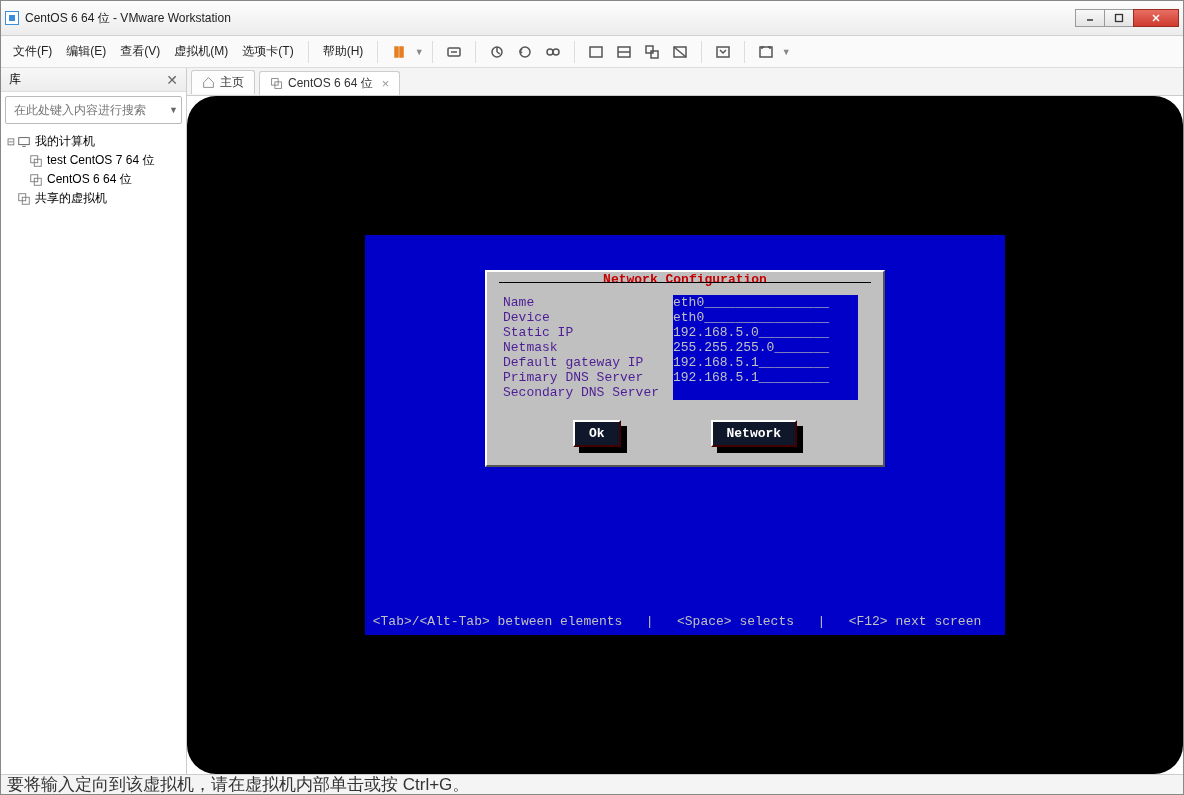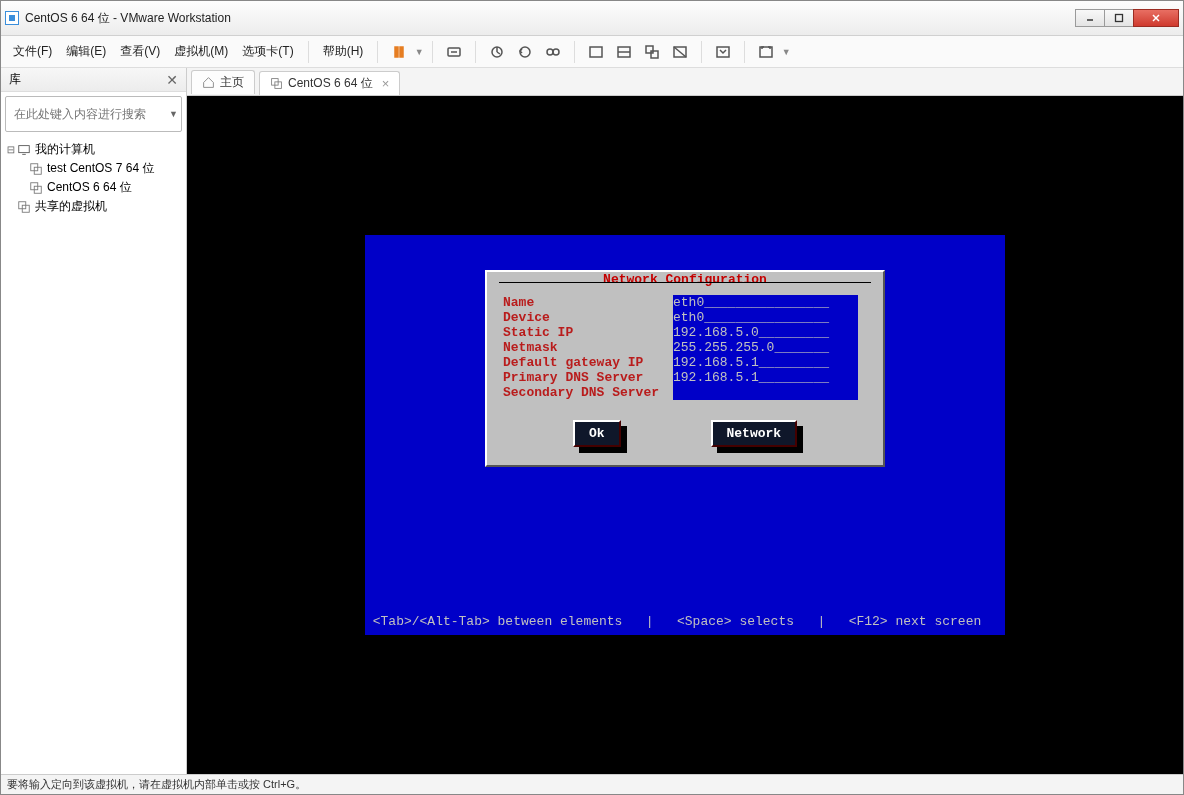--- a/index.html
+++ b/index.html
@@ -88,21 +88,21 @@
   height: 24px;
   background: linear-gradient(#f7f7f7,#ececec);
   border-bottom: 1px solid #ddd;
   display: flex; align-items: center;
   padding: 0 8px;
   font-weight: normal;
 }
 .side-header .x { margin-left:auto; color:#666; font-size:14px; cursor:default; }
 .search-box {
   margin: 4px;
-  height: 36px;
+  height: 28px;
   border: 1px solid #bbb;
   border-radius: 2px;
   display: flex; align-items: center;
   padding: 0 4px;
   color: #888;
 }
 .search-box svg { width:12px; height:12px; stroke:#888; fill:none; margin-right:4px; }
 .search-box input { border:none; outline:none; flex:1; font-size:12px; color:#888; }
 .search-box .dd { font-size:9px; color:#666; }
 .tree { padding: 4px 2px; }
@@ -149,20 +149,21 @@
 .tab svg { width:13px; height:13px; }
 
 
 .console-wrap {
   flex: 1;
   background: #000;
   display: flex;
   align-items: center;
   justify-content: center;
   overflow: hidden;
+  border-radius: 29px;
 }
 .bluescreen {
   width: 640px;
   height: 400px;
   background: #0000c8;
   font-family: "Courier New", monospace;
   font-size: 13px;
   line-height: 15px;
   position: relative;
 }
@@ -186,21 +187,21 @@
   font-weight: bold;
   background:#c0c0c0;
   padding:0 6px;
 }
 .dlg-line-border {
   position:absolute;
   top:10px; left:12px; right:12px;
   border-top:1px solid #000;
 }
 .form-row { display:flex; height:15px; }
-.form-label { color:#b91c1c; width:170px; font-weight:bold; white-space:pre; }
+.form-label { color:#4c1d95; width:170px; font-weight:normal; white-space:pre; }
 .form-val {
   background:#0000c8;
   color:#c0c0c0;
   width: 185px;
   white-space: pre;
   overflow:hidden;
 }
 .btn-row {
   display:flex;
   justify-content:center;
@@ -233,21 +234,21 @@
   white-space:pre;
 }
 
 
 .statusbar {
   height: 20px;
   background: #f4f4f4;
   border-top: 1px solid #ccc;
   display: flex; align-items: center;
   padding: 0 6px;
-  font-size: 11px;
+  font-size: 17px;
   color: #333;
 }
 
 
 .mono-icon { width:14px; height:14px; }
 </style>
 </head>
 <body>
 
 <div class="titlebar">

